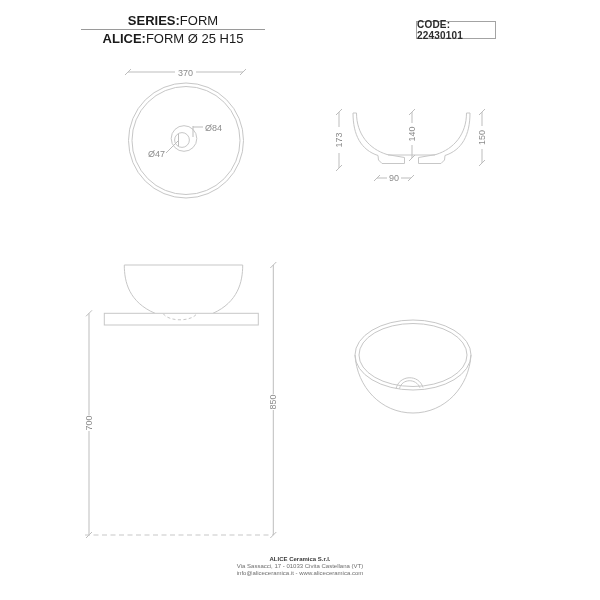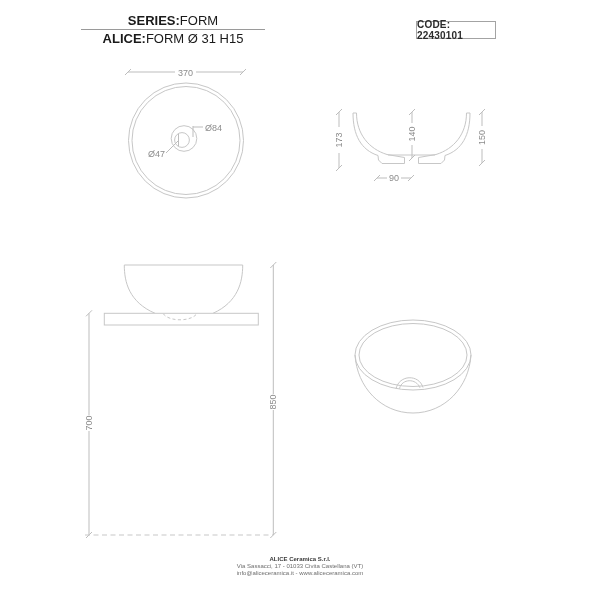--- a/index.html
+++ b/index.html
@@ -42,21 +42,21 @@
 <body>
 
 <div class="sheet">
 
   <div class="title-block">
     <div class="title-line">
       <span class="lbl">SERIES:</span><span class="val">FORM</span>
     </div>
     <div class="title-sep"></div>
     <div class="title-line">
-      <span class="lbl">ALICE:</span><span class="val">FORM Ø 31 H15</span>
+      <span class="lbl">ALICE:</span><span class="val">FORM Ø 25 H15</span>
     </div>
   </div>
 
   <div class="code-box">
     <span>CODE: 22430101</span>
   </div>
 
   <svg style="left:90px;top:58px" width="180" height="150" viewBox="0 0 180 150">
 
     <g>

